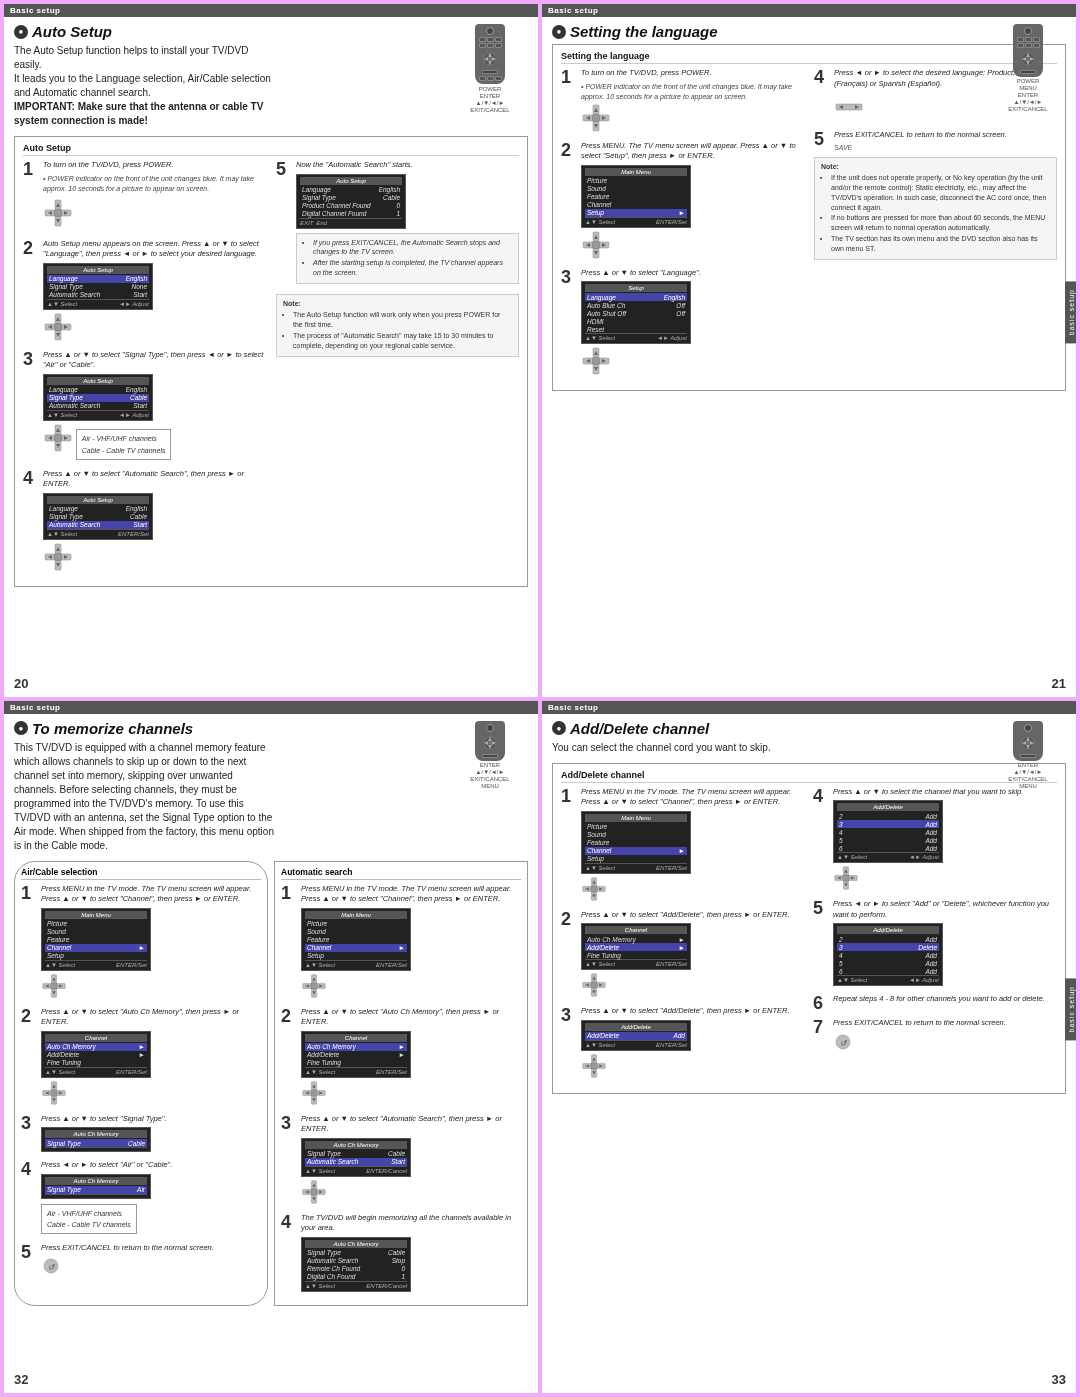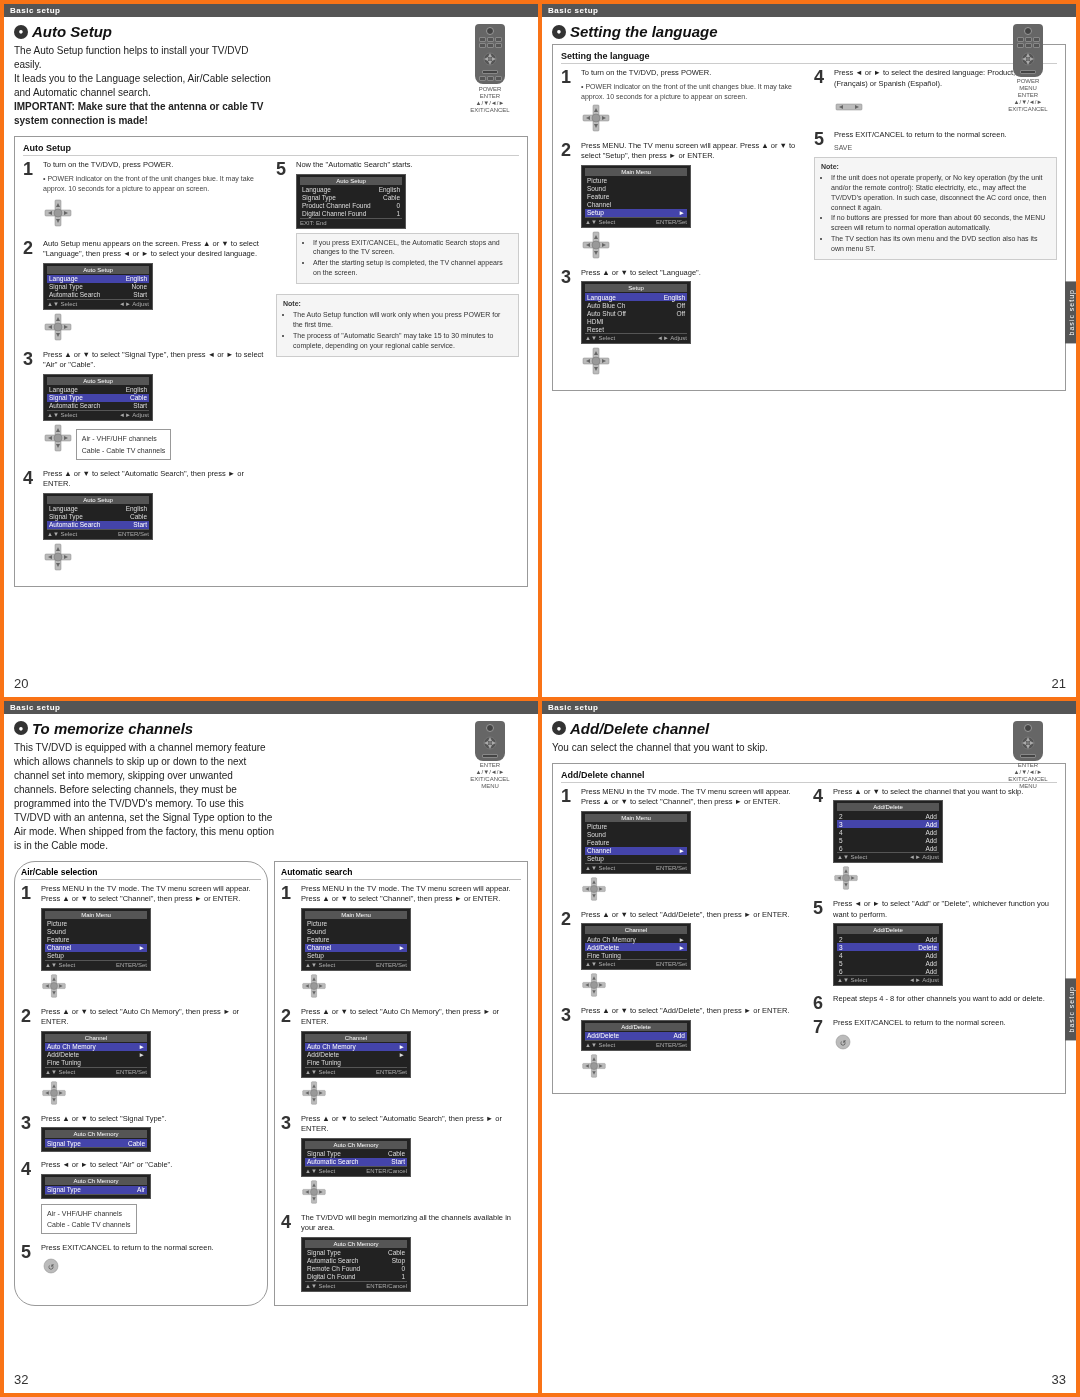--- a/index.html
+++ b/index.html
@@ -12,37 +12,37 @@
       overflow: hidden;
     }
     .page-grid {
       display: grid;
       grid-template-columns: 1fr 1fr;
       grid-template-rows: 1fr 1fr;
       width: 1080px;
       height: 1397px;
       gap: 4px;
       padding: 4px;
-      background: #f97316;
+      background: #f0abfc;
     }
     
     .panel-header {
       background: #555;
       color: #fff;
       font-size: 8px;
       font-weight: bold;
       padding: 2px 6px;
       margin: -8px -10px 6px -10px;
       letter-spacing: 0.5px;
     }
     .page-number {
       position: absolute;
       bottom: 6px;
       font-size: 13px;
-      font-weight: normal;
+      font-weight: bold;
       color: #333;
     }
     .page-number-left { left: 10px; }
     .page-number-right { right: 10px; }
 
     
     .section-title {
       font-size: 15px;
       font-weight: bold;
       font-style: italic;
@@ -110,20 +110,21 @@
     }
     .step-number {
       font-size: 18px;
       font-weight: bold;
       color: #333;
       line-height: 1;
       min-width: 14px;
     }
     .step-content {
       flex: 1;
+      font-style: italic;
     }
     .step-text {
       font-size: 7.5px;
       color: #222;
       line-height: 1.4;
       margin-bottom: 3px;
     }
 
     
     .screen-mockup {
@@ -1038,21 +1039,21 @@
           <div class="remote-label" style="font-size:6px;">EXIT/CANCEL</div>
           <div class="remote-label" style="font-size:6px;">MENU</div>
         </div>
       </div>
 
       <div class="section-title">
         <span class="section-title-icon">●</span>
         <span>Add/Delete channel</span>
       </div>
 
-      <div class="intro-text">You can select the channel that you want to skip.</div>
+      <div class="intro-text">You can select the channel cord you want to skip.</div>
 
       <div class="section-box">
         <div class="section-box-title">Add/Delete channel</div>
 
         <div style="display:flex;gap:8px;">
           <div style="flex:1;">
 
             <div class="step">
               <div class="step-number">1</div>
               <div class="step-content">

